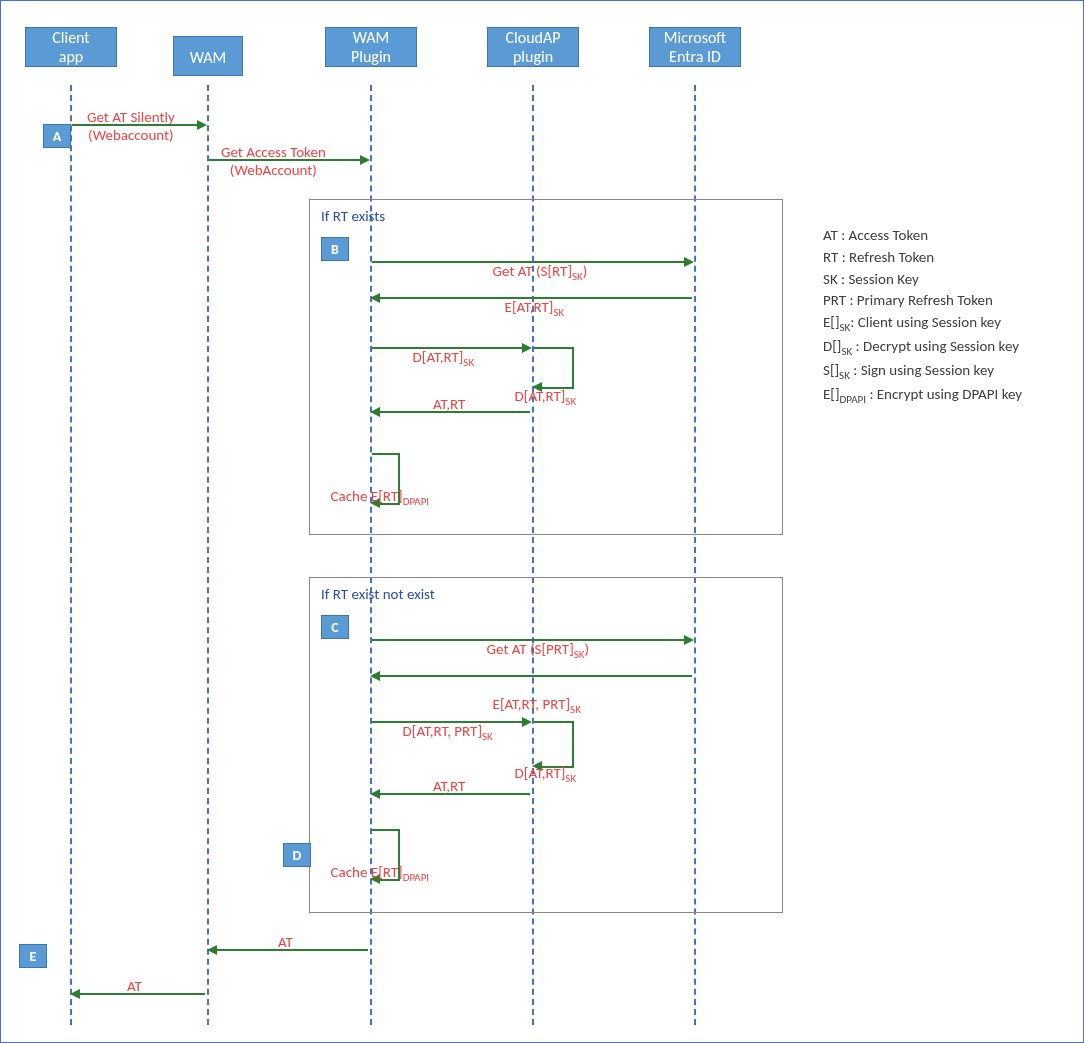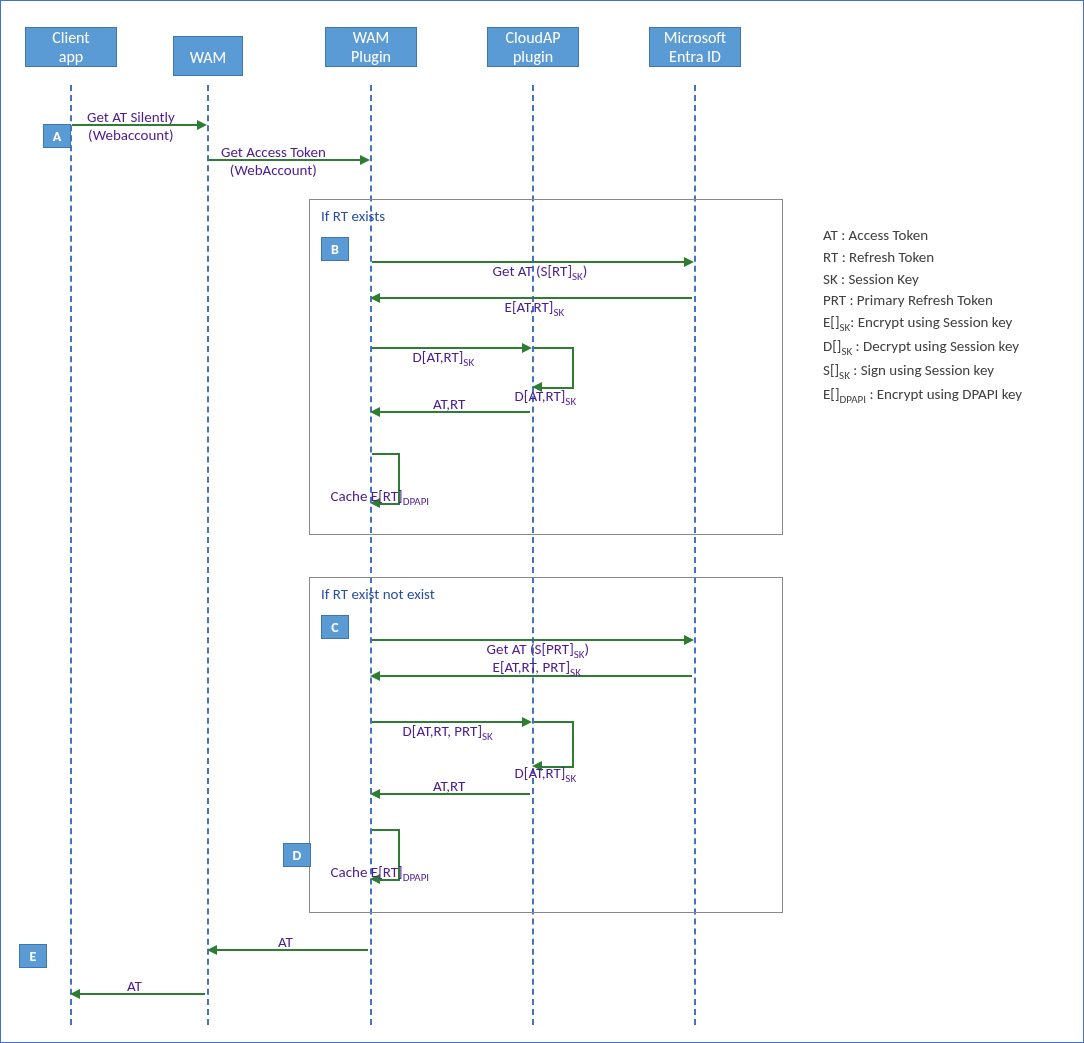--- a/index.html
+++ b/index.html
@@ -51,21 +51,21 @@
     border: 1px solid #3f78a8;
     font-weight: 600;
     font-size: 14px;
     display: flex;
     align-items: center;
     justify-content: center;
   }
   
   .txt {
     position: absolute;
-    color: #4c1d95;
+    color: #ef4444;
     font-size: 15px;
     white-space: pre;
     text-align: center;
   }
   .sub { font-size: 11px; vertical-align: sub; }
   .blue { color: #2a4fa0; }
   .box {
     position: absolute;
     border: 1px solid #888;
   }
@@ -188,21 +188,21 @@
   <div class="txt blue" style="left:320px;top:584px">If RT exist not exist</div>
 
   <div class="step" style="left:320px;top:614px">C</div>
 
   <div class="arrow right" style="left:371px;top:638px;width:320px"></div>
   <div class="txt" style="left:472px;top:621px">
     <span>Get AT (S[PRT]</span><span class="sub">SK</span><span>)</span>
   </div>
 
   <div class="arrow left" style="left:371px;top:674px;width:320px"></div>
-  <div class="txt" style="left:478px;top:639px">
+  <div class="txt" style="left:478px;top:676px">
     <span>E[AT,RT, PRT]</span><span class="sub">SK</span>
   </div>
 
   <div class="arrow right" style="left:371px;top:720px;width:158px"></div>
   <div class="txt" style="left:388px;top:703px">
     <span>D[AT,RT, PRT]</span><span class="sub">SK</span>
   </div>
 
   <div class="seg" style="left:533px;top:720px;width:40px;height:2px"></div>
   <div class="seg" style="left:571px;top:720px;width:2px;height:45px"></div>
@@ -229,19 +229,19 @@
   <div class="txt" style="left:277px;top:932px">AT</div>
 
   <div class="arrow left" style="left:71px;top:992px;width:133px"></div>
   <div class="txt" style="left:126px;top:976px">AT</div>
 
   <div class="legend">
     <div>AT : Access Token</div>
     <div>RT : Refresh Token</div>
     <div>SK : Session Key</div>
     <div>PRT : Primary Refresh Token</div>
-    <div><span>E[]</span><span class="sub">SK</span><span>: Encrypt using Session key</span></div>
+    <div><span>E[]</span><span class="sub">SK</span><span>: Client using Session key</span></div>
     <div><span>D[]</span><span class="sub">SK</span><span> : Decrypt using Session key</span></div>
     <div><span>S[]</span><span class="sub">SK</span><span> : Sign using Session key</span></div>
     <div><span>E[]</span><span class="sub">DPAPI</span><span> : Encrypt using DPAPI key</span></div>
   </div>
 
 </div>
 
 </body></html>

